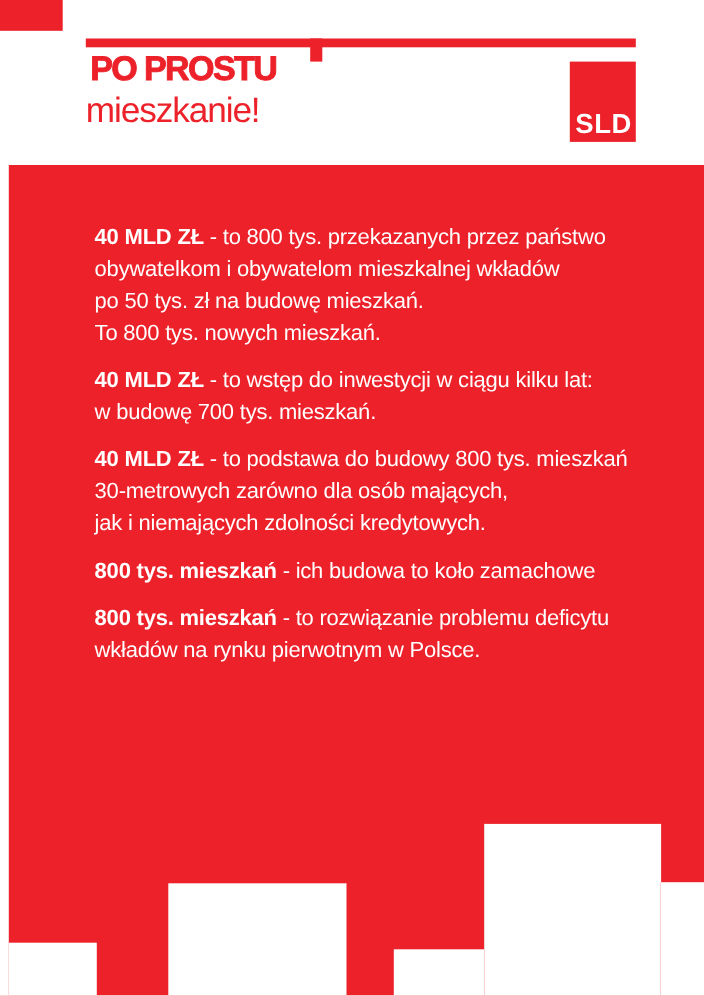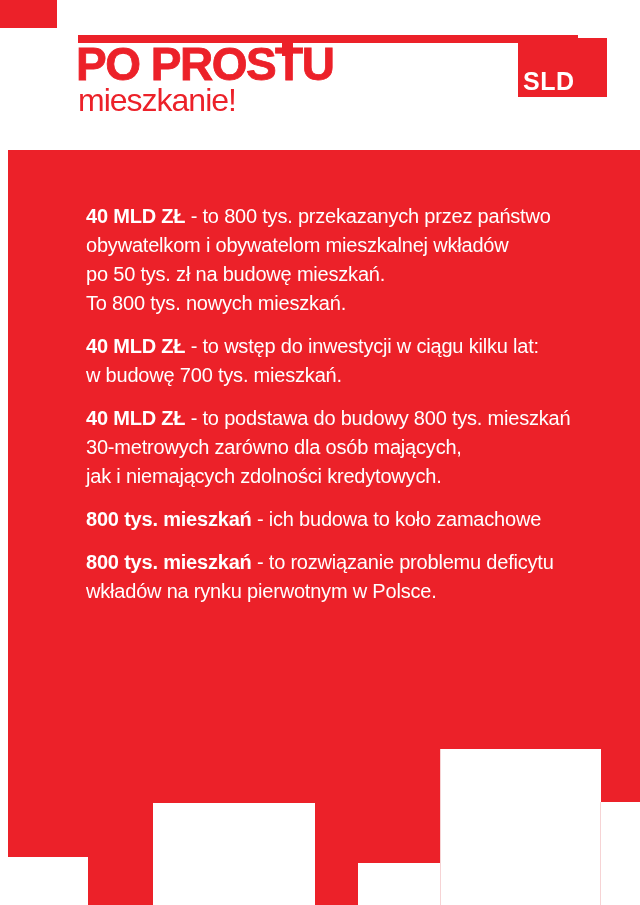--- a/index.html
+++ b/index.html
@@ -30,46 +30,45 @@
   }
   .t-stem {
     position: absolute;
     left: 282px; top: 35px;
     width: 11px; height: 21px;
     background: var(--red);
   }
   .headline-primary {
     position: absolute;
     left: 76px; top: 41px;
-    margin: 0;
-    font-size: 46px;
+    margin: 6px;
+    font-size: 31px;
     line-height: 1;
     font-weight: 700;
     letter-spacing: -1.5px;
     color: var(--red);
     -webkit-text-stroke: 0.8px var(--red);
     white-space: nowrap;
   }
   .headline-secondary {
     position: absolute;
     left: 78px; top: 84px;
     margin: 0;
     font-size: 32px;
     line-height: 1.05;
     font-weight: 400;
     letter-spacing: -1px;
     color: var(--red);
     white-space: nowrap;
   }
   .logo {
     position: absolute;
-    left: 518px; top: 38px;
-    width: 60px; height: 59px;
+    left: 518px; top: 56px;
+    width: 60px; height: 73px;
     background: var(--red);
-    padding-left: 29px;
   }
   .logo .logo-text {
     position: absolute;
     left: 5px; bottom: 3px;
     color: #ffffff;
     font-size: 25px;
     font-weight: 700;
     letter-spacing: 0.5px;
     line-height: 1;
   }

